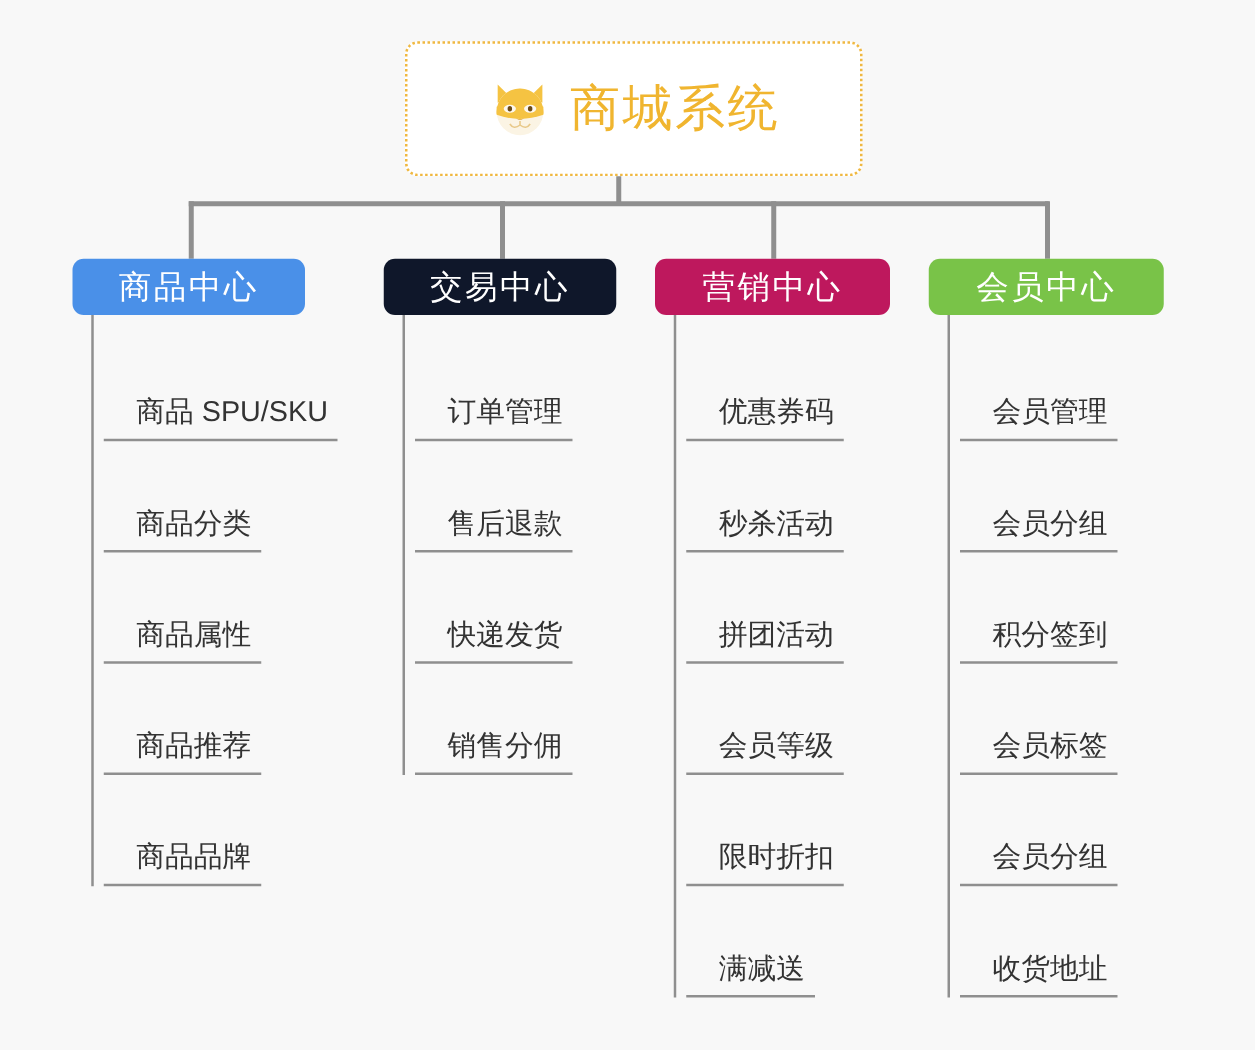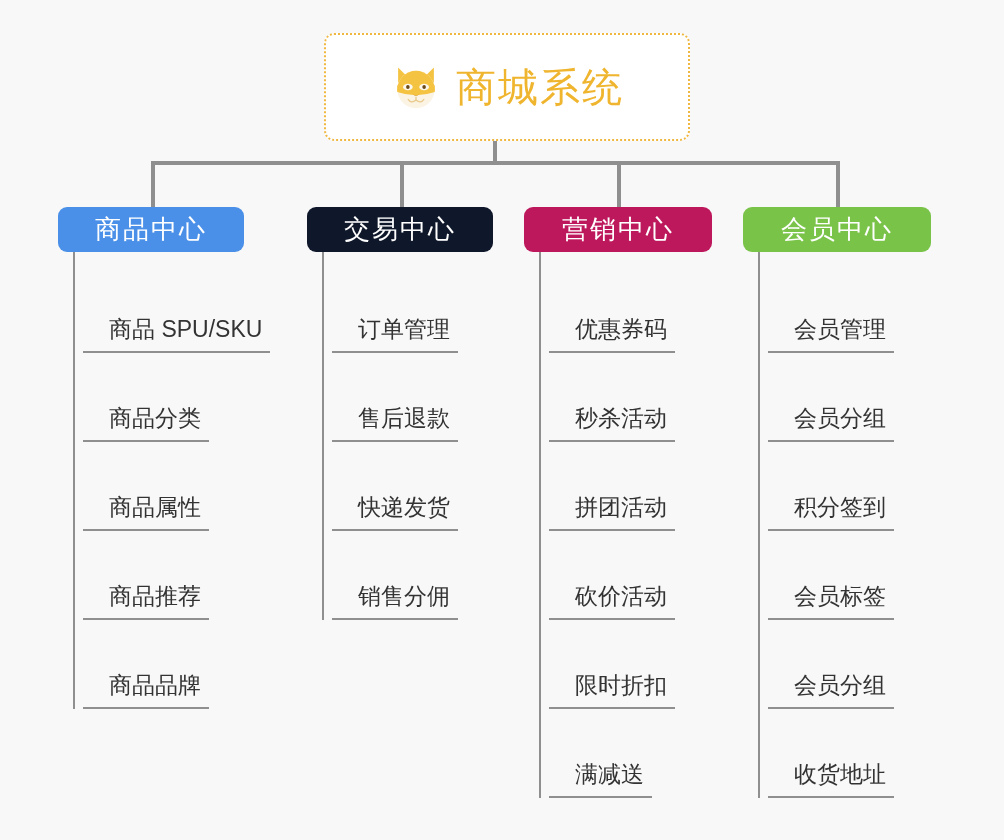--- a/index.html
+++ b/index.html
@@ -210,21 +210,21 @@
       <div class="leaf">
           <span class="leaf-label">优惠券码</span>
         </div>
       <div class="leaf">
           <span class="leaf-label">秒杀活动</span>
         </div>
       <div class="leaf">
           <span class="leaf-label">拼团活动</span>
         </div>
       <div class="leaf">
-          <span class="leaf-label">砍价活动</span>
+          <span class="leaf-label">会员等级</span>
         </div>
       <div class="leaf">
           <span class="leaf-label">限时折扣</span>
         </div>
       <div class="leaf">
           <span class="leaf-label">满减送</span>
         </div>
     </div>
   </div>
 

